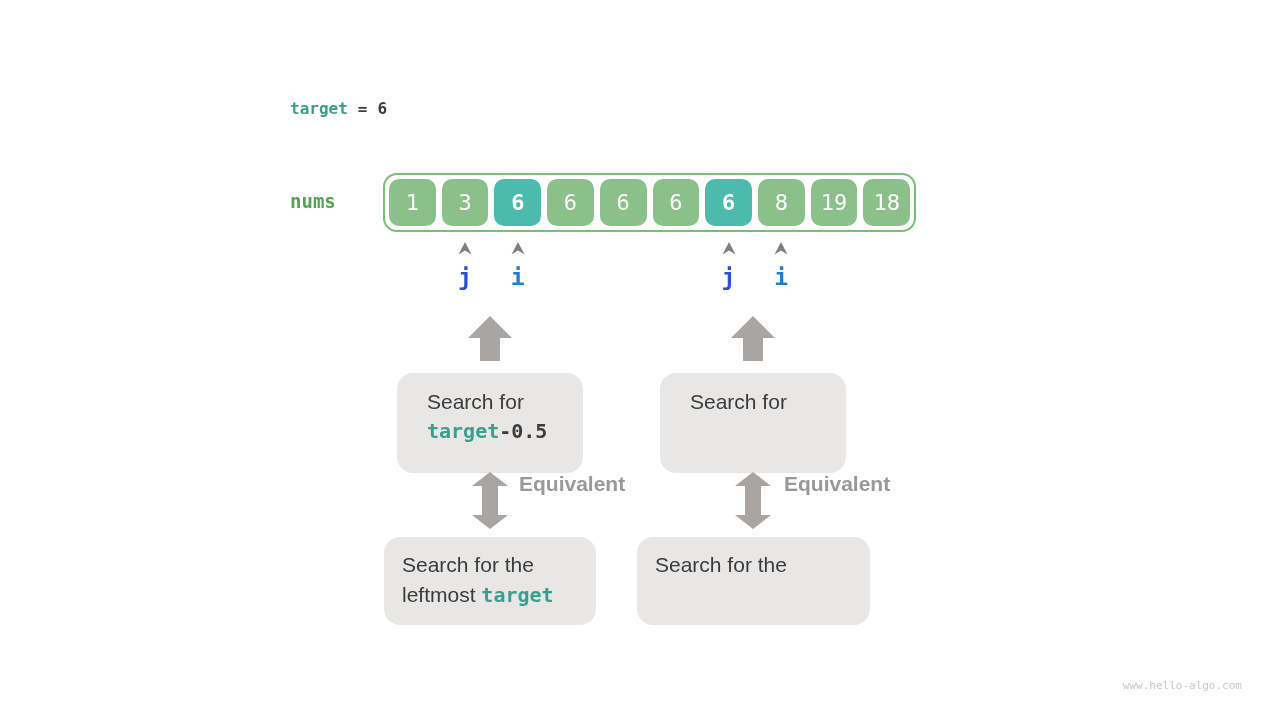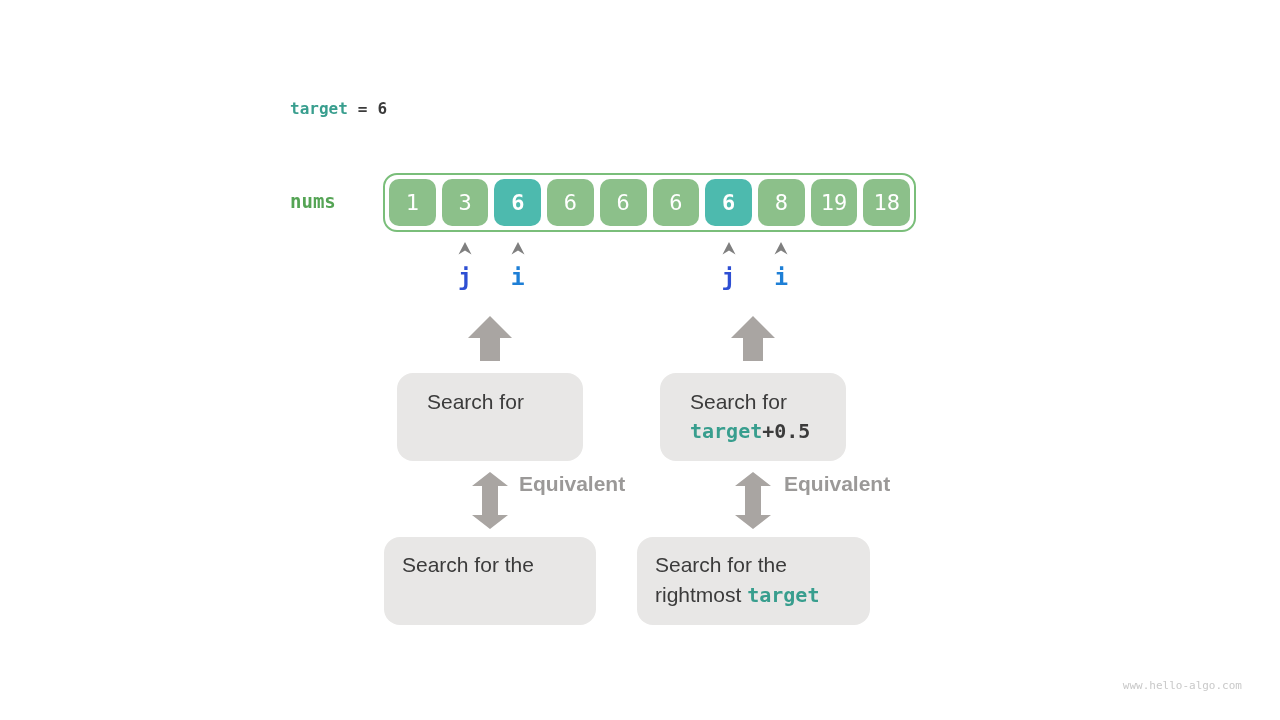--- a/index.html
+++ b/index.html
@@ -38,21 +38,21 @@
   .pointer-label { position:absolute; top:264px; transform:translateX(-50%);
                    font-family:"DejaVu Sans Mono", monospace; font-weight:bold; font-size:23px; }
   .pointer-j { color:var(--pointer-j-blue); }
   .pointer-i { color:var(--pointer-i-blue); }
 
   
   .up-arrow { position:absolute; top:316px; line-height:0; }
   .up-arrow svg, .equiv-arrow svg { fill:var(--arrow-gray); }
   .flow-0 .up-arrow { left:468px; } .flow-1 .up-arrow { left:731px; }
 
-  .search-box { position:absolute; top:373px; height:88px; border-radius:16px;
+  .search-box { position:absolute; top:373px; height:100px; border-radius:16px;
                 background:var(--box-gray); padding:14px 0 0 30px;
                 font-size:21px; line-height:29px; color:var(--text-dark); }
   .flow-0 .search-box { left:397px; width:186px; }
   .flow-1 .search-box { left:660px; width:186px; }
 
   .code-teal { font-family:"DejaVu Sans Mono", monospace; font-weight:bold;
                color:var(--code-teal); font-size:20px; }
   .code-dark { font-family:"DejaVu Sans Mono", monospace; font-weight:bold;
                color:var(--text-dark); font-size:20px; }
 
@@ -117,48 +117,48 @@
     </div>
 
   <div class="flow flow-0">
     <div class="up-arrow">
       <svg width="44" height="45" viewBox="0 0 44 45">
           <path d="M22 0 L44 22 L32 22 L32 45 L12 45 L12 22 L0 22 Z"></path>
         </svg>
     </div>
     <div class="search-box">
       <div>Search for</div>
+      <div><span class="code-teal">target</span><span class="code-dark">-0.5</span></div>
+    </div>
+    <div class="equiv-arrow">
+      <svg width="36" height="57" viewBox="0 0 36 57">
+          <path d="M18 0 L36 14 L26 14 L26 43 L36 43 L18 57 L0 43 L10 43 L10 14 L0 14 Z"></path>
+        </svg>
+    </div>
+    <div class="equiv-label">Equivalent</div>
+    <div class="result-box">
+      <div>Search for the</div>
+      <div><span>leftmost </span><span class="code-teal">target</span></div>
+    </div>
+  </div>
+
+  <div class="flow flow-1">
+    <div class="up-arrow">
+      <svg width="44" height="45" viewBox="0 0 44 45">
+          <path d="M22 0 L44 22 L32 22 L32 45 L12 45 L12 22 L0 22 Z"></path>
+        </svg>
+    </div>
+    <div class="search-box">
+      <div>Search for</div>
     </div>
     <div class="equiv-arrow">
       <svg width="36" height="57" viewBox="0 0 36 57">
           <path d="M18 0 L36 14 L26 14 L26 43 L36 43 L18 57 L0 43 L10 43 L10 14 L0 14 Z"></path>
         </svg>
     </div>
     <div class="equiv-label">Equivalent</div>
     <div class="result-box">
       <div>Search for the</div>
     </div>
   </div>
 
-  <div class="flow flow-1">
-    <div class="up-arrow">
-      <svg width="44" height="45" viewBox="0 0 44 45">
-          <path d="M22 0 L44 22 L32 22 L32 45 L12 45 L12 22 L0 22 Z"></path>
-        </svg>
-    </div>
-    <div class="search-box">
-      <div>Search for</div>
-      <div><span class="code-teal">target</span><span class="code-dark">+0.5</span></div>
-    </div>
-    <div class="equiv-arrow">
-      <svg width="36" height="57" viewBox="0 0 36 57">
-          <path d="M18 0 L36 14 L26 14 L26 43 L36 43 L18 57 L0 43 L10 43 L10 14 L0 14 Z"></path>
-        </svg>
-    </div>
-    <div class="equiv-label">Equivalent</div>
-    <div class="result-box">
-      <div>Search for the</div>
-      <div><span>rightmost </span><span class="code-teal">target</span></div>
-    </div>
-  </div>
-
   <div id="watermark">www.hello-algo.com</div>
 </div>
 
 </body></html>

